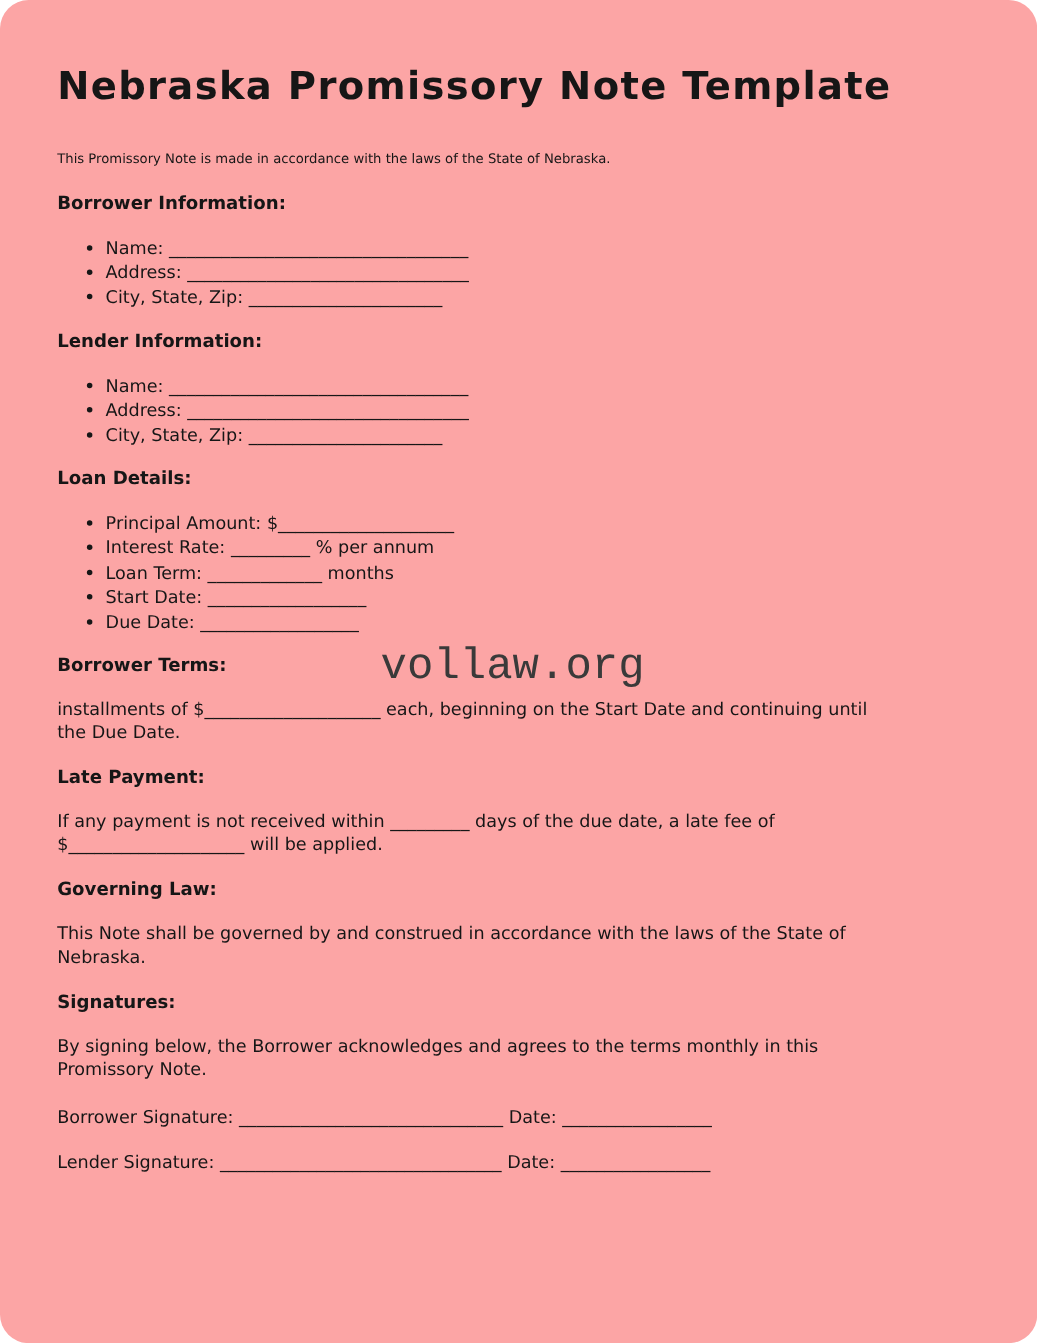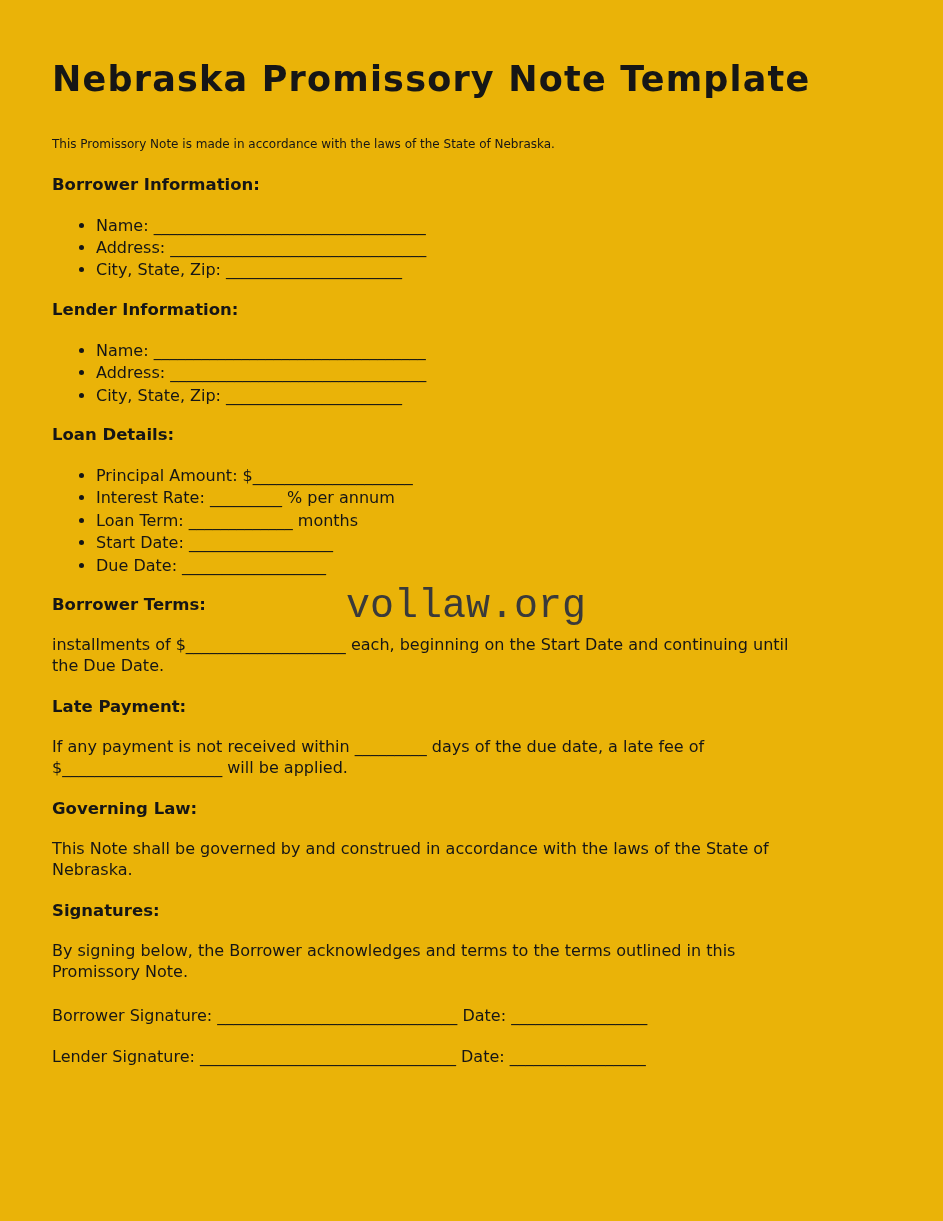--- a/index.html
+++ b/index.html
@@ -6,24 +6,25 @@
     margin: 0;
     padding: 0;
     background: #ffffff;
   }
   .page {
     position: relative;
     width: 943px;
     height: 1221px;
     box-sizing: border-box;
     padding: 59px 52px 0 52px;
-    background: #eab308;
+    background: #fca5a5;
     font-family: "DejaVu Sans", sans-serif;
     color: #161616;
     overflow: hidden;
+    border-radius: 26px;
   }
   h1.doc-title {
     font-size: 35px;
     line-height: 40px;
     font-weight: bold;
     letter-spacing: 1.2px;
     margin: 0 0 35px 0;
     white-space: nowrap;
   }
   p.intro {
@@ -125,21 +126,21 @@
   </p>
 
   <h2 class="section-heading">Governing Law:</h2>
   <p class="section-para">
     <span class="para-line">This Note shall be governed by and construed in accordance with the laws of the State of</span>
     <span class="para-line">Nebraska.</span>
   </p>
 
   <h2 class="section-heading">Signatures:</h2>
   <p class="section-para">
-    <span class="para-line">By signing below, the Borrower acknowledges and terms to the terms outlined in this</span>
+    <span class="para-line">By signing below, the Borrower acknowledges and agrees to the terms monthly in this</span>
     <span class="para-line">Promissory Note.</span>
   </p>
 
   <p class="sig-line">Borrower Signature: ______________________________ Date: _________________</p>
   <p class="sig-line lender">Lender Signature: ________________________________ Date: _________________</p>
 
   <div class="watermark">vollaw.org</div>
 
 </div>
 

